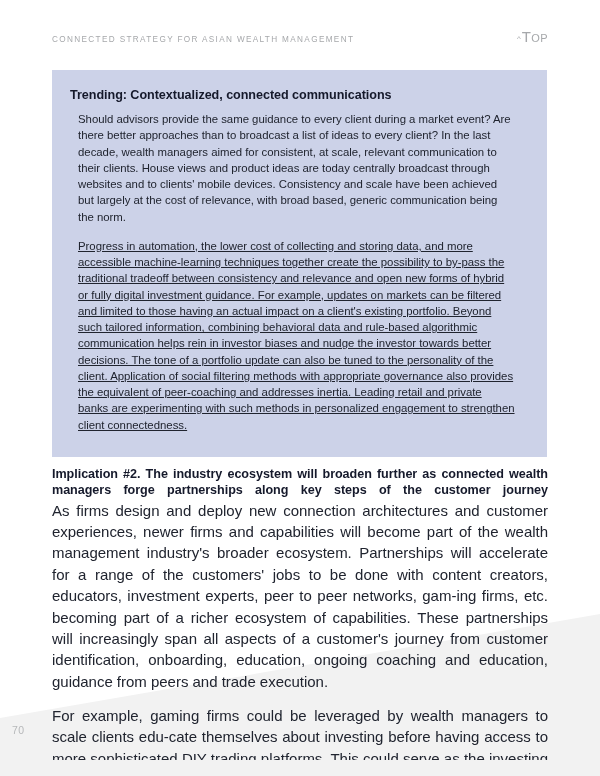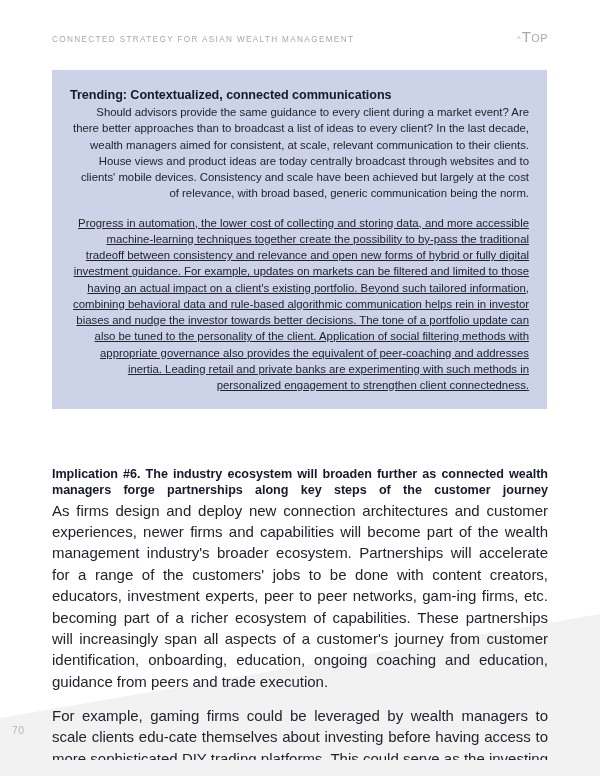--- a/index.html
+++ b/index.html
@@ -76,37 +76,36 @@
   }
 
   
   .callout {
     position: absolute;
     left: 52px;
     top: 70px;
     width: 495px;
     box-sizing: border-box;
     background: #ccd2e8;
-    padding: 17px 18px 16px 18px;
+    padding: 17px 24px 16px 18px;
   }
   .callout-heading {
     font-size: 12.6px;
     font-weight: bold;
     color: #15192b;
     line-height: 1.28;
     margin: 0 0 1px 0;
     letter-spacing: -0.05px;
   }
   .callout-paragraph {
     font-size: 11.4px;
     line-height: 1.425;
     color: #20242f;
-    margin: 0;
+    margin: 8px;
     letter-spacing: -0.02px;
-    text-align: right;
   }
   .callout-paragraph + .callout-paragraph {
     margin-top: 13px;
     text-decoration: underline;
   }
 
   
   .section {
     position: absolute;
     left: 52px;
@@ -169,20 +168,20 @@
     </a>
   </div>
 
   <div class="callout">
     <h2 class="callout-heading">Trending: Contextualized, connected communications</h2>
     <p class="callout-paragraph">Should advisors provide the same guidance to every client during a market event? Are there better approaches than to broadcast a list of ideas to every client? In the last decade, wealth managers aimed for consistent, at scale, relevant communication to their clients. House views and product ideas are today centrally broadcast through websites and to clients' mobile devices. Consistency and scale have been achieved but largely at the cost of relevance, with broad based, generic communication being the norm.</p>
     <p class="callout-paragraph">Progress in automation, the lower cost of collecting and storing data, and more accessible machine-learning techniques together create the possibility to by-pass the traditional tradeoff between consistency and relevance and open new forms of hybrid or fully digital investment guidance. For example, updates on markets can be filtered and limited to those having an actual impact on a client's existing portfolio. Beyond such tailored information, combining behavioral data and rule-based algorithmic communication helps rein in investor biases and nudge the investor towards better decisions. The tone of a portfolio update can also be tuned to the personality of the client. Application of social filtering methods with appropriate governance also provides the equivalent of peer-coaching and addresses inertia. Leading retail and private banks are experimenting with such methods in personalized engagement to strengthen client connectedness.</p>
   </div>
 
   <div class="section">
-    <h2 class="section-heading">Implication #6. The industry ecosystem will broaden further as connected wealth managers forge partnerships along key steps of the customer journey</h2>
+    <h2 class="section-heading">Implication #2. The industry ecosystem will broaden further as connected wealth managers forge partnerships along key steps of the customer journey</h2>
     <p class="body-paragraph">As firms design and deploy new connection architectures and customer experiences, newer firms and capabilities will become part of the wealth management industry's broader ecosystem. Partnerships will accelerate for a range of the customers' jobs to be done with content creators, educators, investment experts, peer to peer networks, gam-ing firms, etc. becoming part of a richer ecosystem of capabilities. These partnerships will increasingly span all aspects of a customer's journey from customer identification, onboarding, education, ongoing coaching and education, guidance from peers and trade execution.</p>
     <p class="body-paragraph clipped">For example, gaming firms could be leveraged by wealth managers to scale clients edu-cate themselves about investing before having access to more sophisticated DIY trading platforms. This could serve as the investing analogue of a graduated driving license</p>
   </div>
 
   <div class="page-number">70</div>
 
 </div>
 
 </body></html>

